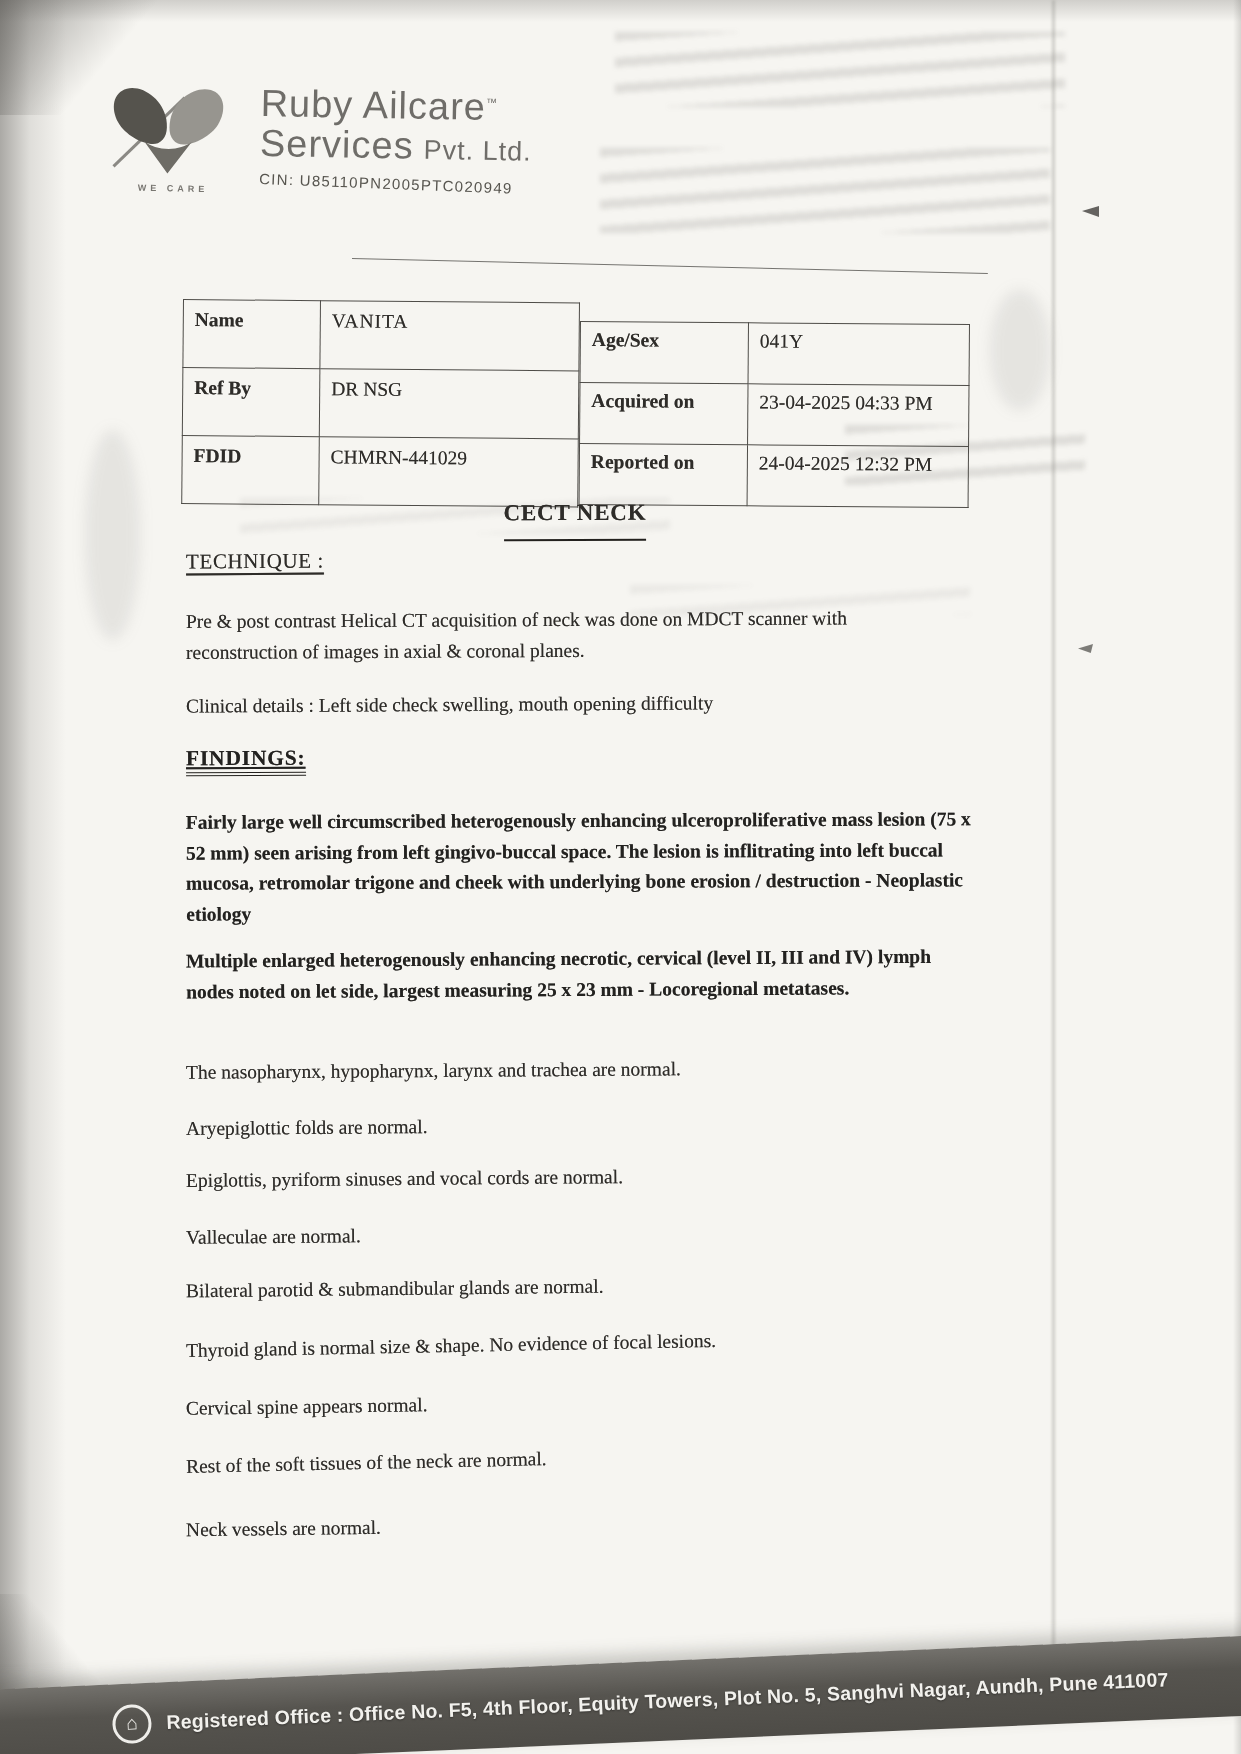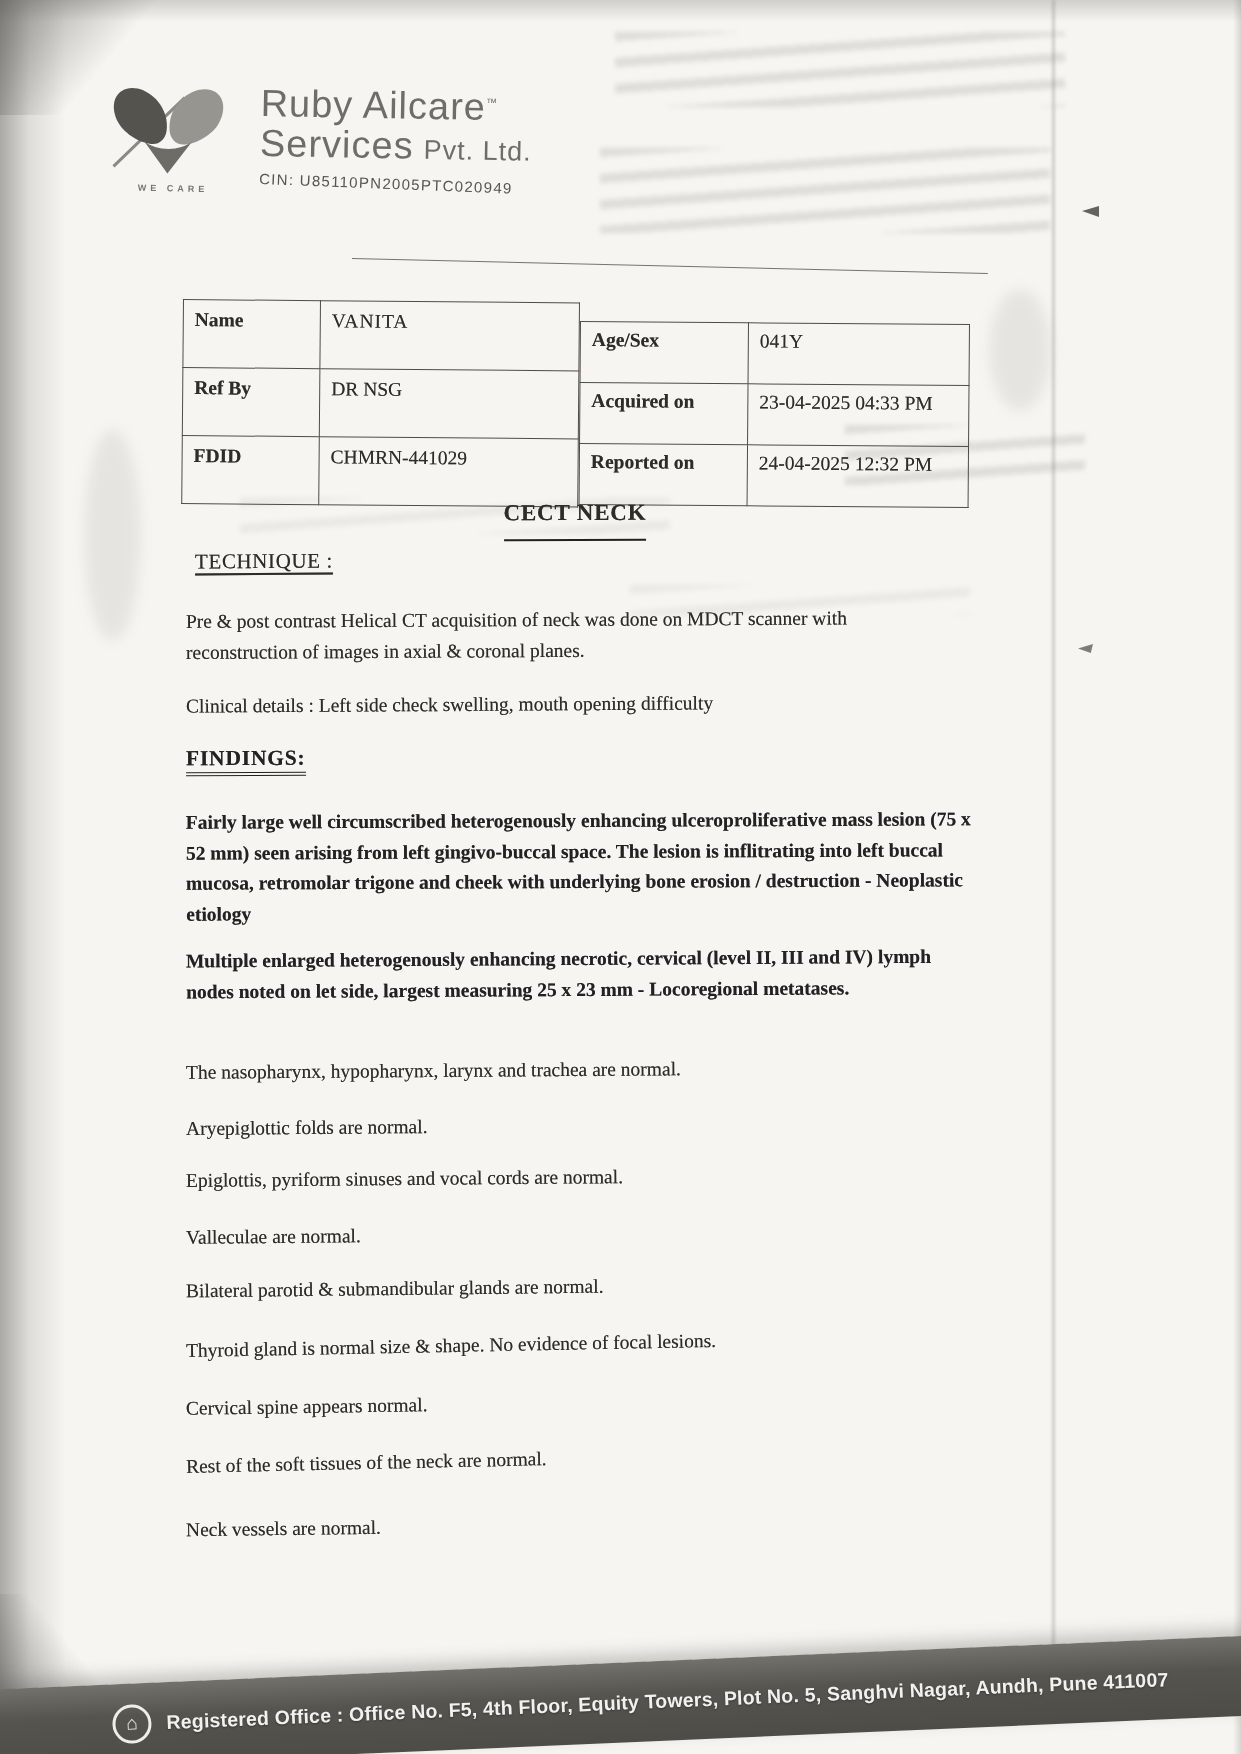--- a/index.html
+++ b/index.html
@@ -61,27 +61,27 @@
   .tbl-right{left:580px;top:321px;width:390px;transform:rotate(.45deg);transform-origin:left top;}
   .tbl-right td{height:49px;padding-top:7px;}
   .tbl-right .lbl{width:148px;}
   .valcaps{letter-spacing:1px;}
 
   
   .ink{text-shadow:0 0 .5px rgba(60,58,55,.65);}
   .title{position:absolute;left:80px;top:500px;width:990px;text-align:center;
          font-size:23px;font-weight:bold;letter-spacing:.8px;transform:rotate(-.15deg);}
   .title span{border-bottom:2.5px solid #23211e;padding-bottom:14px;}
-  .tech-h{position:absolute;left:195px;top:549px;font-size:21px;letter-spacing:.6px;
+  .tech-h{position:absolute;left:186px;top:549px;font-size:21px;letter-spacing:.6px;
           transform:rotate(-.4deg);text-decoration:underline;text-underline-offset:5px;text-align:center;}
   .tech-p{position:absolute;left:186px;top:604px;width:735px;font-size:19.5px;
           line-height:31px;transform:rotate(-.3deg);}
   .clin{position:absolute;left:186px;top:694px;font-size:19.5px;transform:rotate(-.35deg);white-space:nowrap;}
   .find-h{position:absolute;left:186px;top:746px;font-size:21.5px;font-weight:bold;letter-spacing:.8px;
-          transform:rotate(-.3deg);border-bottom:4px double #23211e;padding-bottom:1px;color:#232220;}
+          transform:rotate(-.3deg);border-bottom:4px double #23211e;padding-bottom:1px;color:#232220;text-decoration:underline;}
   .fb{position:absolute;left:186px;width:788px;font-weight:bold;font-size:19.5px;
       line-height:30.5px;color:#232220;}
   .fb1{top:806px;transform:rotate(-.25deg);}
   .fb2{top:944px;transform:rotate(-.35deg);}
   .nl{position:absolute;left:186px;font-size:19.5px;white-space:nowrap;}
   .n1{top:1060px;transform:rotate(-.4deg);}
   .n2{top:1117px;transform:rotate(-.45deg);}
   .n3{top:1168px;transform:rotate(-.5deg);}
   .n4{top:1226px;transform:rotate(-.5deg);}
   .n5{top:1278px;transform:rotate(-.65deg);}

